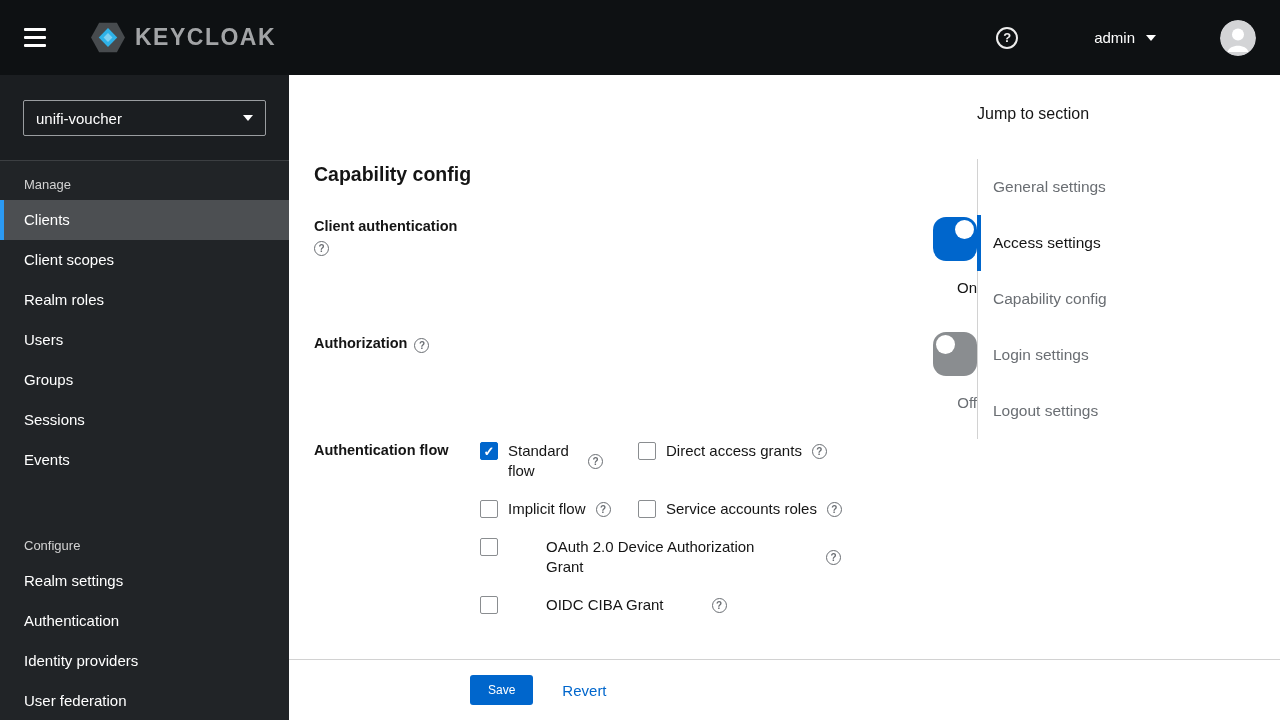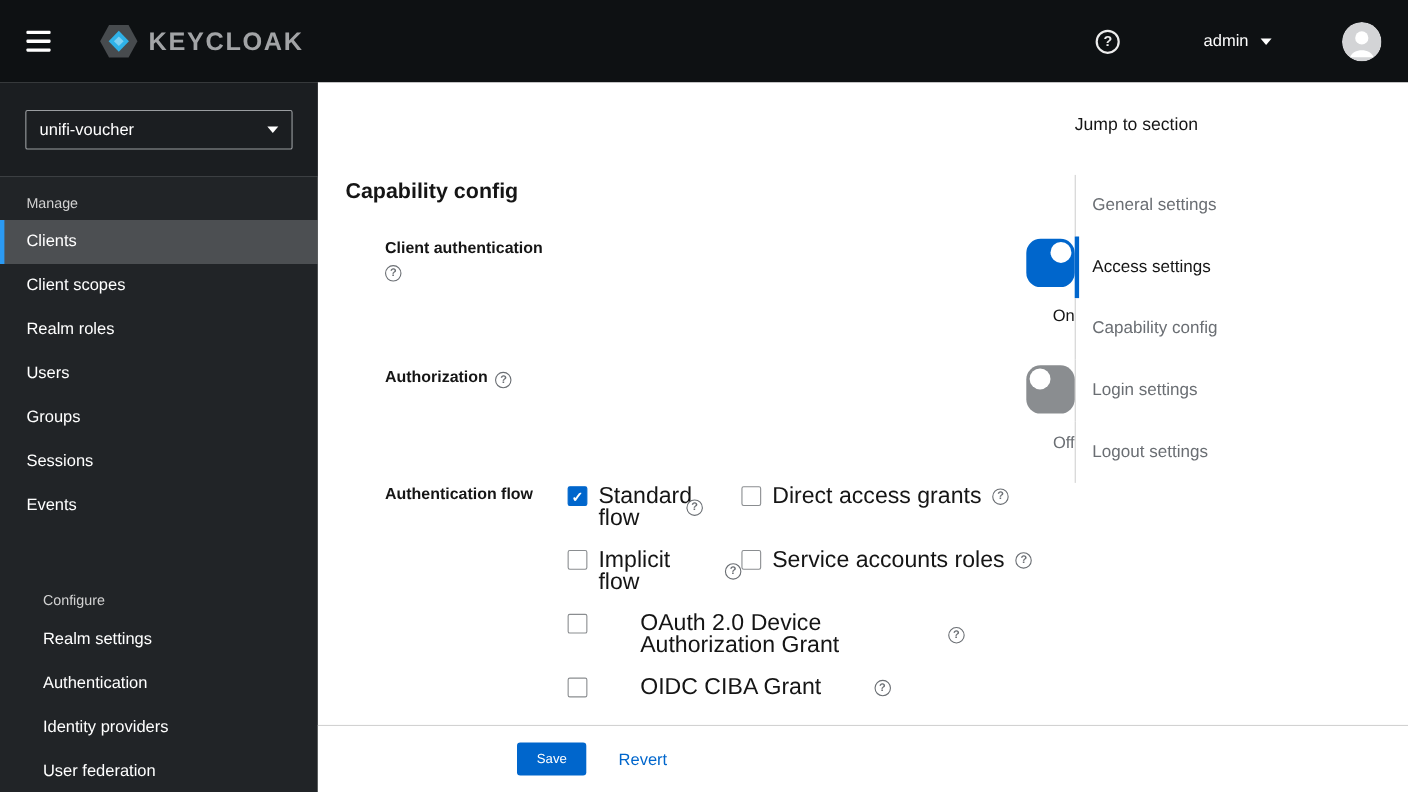--- a/index.html
+++ b/index.html
@@ -20,31 +20,31 @@
 
   
   .body{flex:1;display:flex;min-height:0;}
 
   
   .sidebar{width:289px;flex:0 0 289px;background:#212427;display:flex;flex-direction:column;color:#fff;}
   .realm-area{padding:25px 23px 24px;background:#1b1e21;border-bottom:1px solid #3c3f42;}
   .realm-select{width:100%;height:36px;background:transparent;border:1px solid #9a9da0;border-radius:2px;color:#fff;font-size:15px;font-family:inherit;display:flex;align-items:center;justify-content:space-between;padding:0 12px;cursor:pointer;}
   .realm-caret{width:0;height:0;border-left:5px solid transparent;border-right:5px solid transparent;border-top:6px solid #fff;}
   .nav-section{padding-top:16px;}
-  .nav-section.second{margin-top:42px;padding-left:15px;}
+  .nav-section.second{margin-top:42px;}
   .nav-label{font-size:13px;color:#d2d2d2;padding:0 24px;margin-bottom:8px;}
   .nav-item{display:block;width:100%;text-align:left;background:none;border:none;color:#fff;font-size:15px;font-family:inherit;padding:10px 24px;line-height:20px;cursor:pointer;border-left:4px solid transparent;padding-left:20px;}
   .nav-item.active{background:#4c4f52;border-left-color:#2b9af3;}
 
   
   .main{flex:1;background:#fff;display:flex;position:relative;min-width:0;}
   .form-col{flex:1;padding:88px 0 0 25px;min-width:0;}
   .section-heading{margin:0;font-size:19.5px;font-weight:700;color:#151515;line-height:23px;}
   .form{margin-top:31px;}
-  .frow{display:grid;grid-template-columns:166px 1fr;align-items:start;margin-left:36px;}
+  .frow{display:grid;grid-template-columns:166px 1fr;align-items:start;}
   .frow-1{margin-bottom:32px;}
   .frow-2{margin-bottom:26px;}
   .flabel{font-size:14.5px;font-weight:700;color:#151515;line-height:18px;padding-right:8px;}
   .flabel .help{margin-top:6px;}
   .flabel-inline{display:flex;align-items:center;gap:7px;}
   .help{width:15px;height:15px;border:1px solid #6a6e73;border-radius:50%;color:#6a6e73;font-size:10px;font-weight:700;display:inline-flex;align-items:center;justify-content:center;background:#fff;cursor:pointer;flex:0 0 15px;box-sizing:border-box;}
   .fcontrol{display:flex;align-items:flex-end;gap:14px;flex-direction:column;}
   .switch{width:44px;height:25px;border-radius:13px;position:relative;border:none;cursor:pointer;flex:0 0 44px;}
   .switch.on{background:#0066cc;}
   .switch.off{background:#8a8d90;}
@@ -54,21 +54,21 @@
   .state{font-size:15px;line-height:25px;}
   .state.on{color:#151515;}
   .state.off{color:#6a6e73;}
 
   
   .cb-grid{display:grid;grid-template-columns:158px auto;row-gap:18px;align-items:start;justify-content:start;}
   .cb-item{display:flex;align-items:flex-start;gap:10px;}
   .cb-span2{grid-column:1 / span 2;gap:48px;}
   .checkbox{width:18px;height:18px;box-sizing:border-box;border:1px solid #8a8d90;border-radius:2px;background:#fff;flex:0 0 18px;margin-top:1px;cursor:pointer;display:flex;align-items:center;justify-content:center;}
   .checkbox.checked{background:#0066cc;border-color:#0066cc;color:#fff;font-size:13px;font-weight:700;}
-  .cb-label{font-size:21px;color:#151515;line-height:20px;cursor:pointer;}
+  .cb-label{font-size:15px;color:#151515;line-height:20px;cursor:pointer;}
   .cb-narrow .cb-label{max-width:70px;}
   .cb-wide .cb-label{max-width:232px;}
   .cb-item .help{align-self:center;}
 
   .login-heading{margin-top:105px;}
 
   
   .actions{position:absolute;left:0;right:0;bottom:0;height:60px;background:#fff;border-top:1px solid #d2d2d2;display:flex;align-items:center;padding-left:181px;gap:29px;}
   .btn-save{background:#0066cc;color:#fff;border:none;border-radius:3px;font-size:12px;font-family:inherit;padding:8px 18px;cursor:pointer;}
   .btn-revert{background:none;border:none;color:#0066cc;font-size:15px;font-family:inherit;cursor:pointer;padding:0;}

